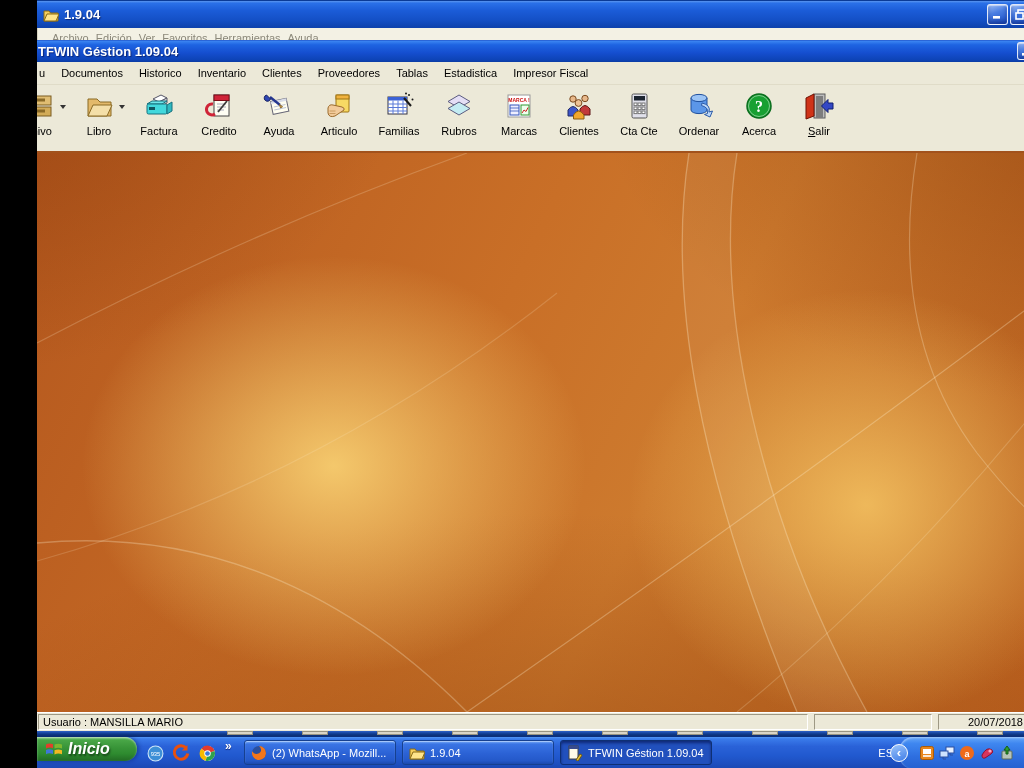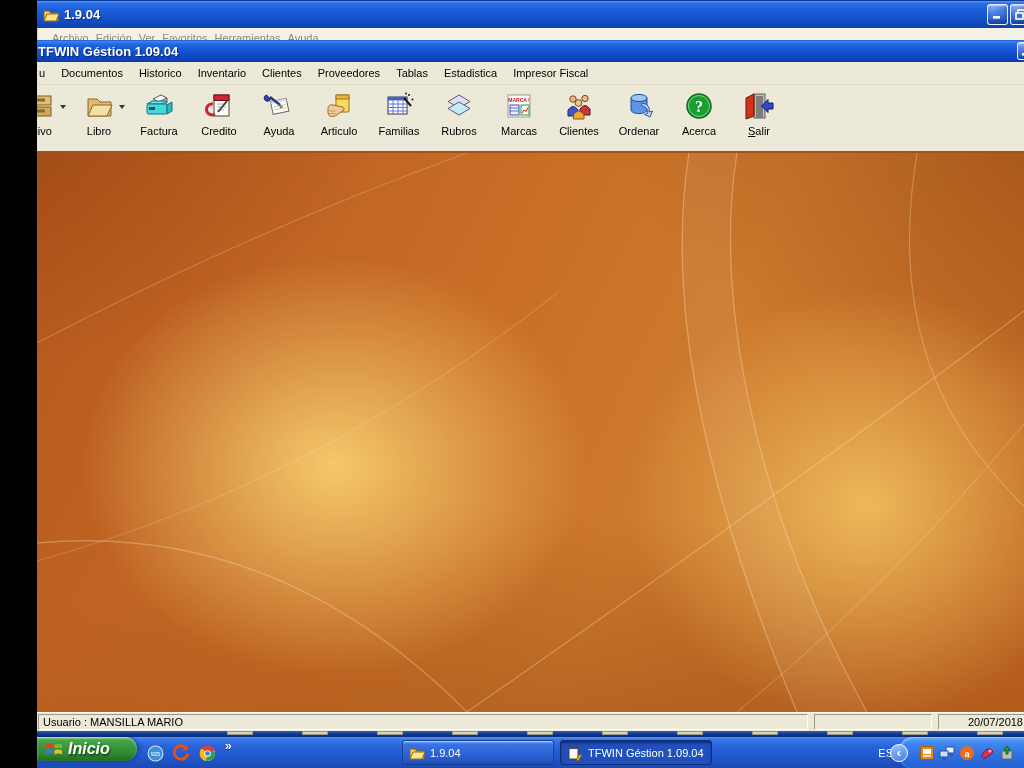--- a/index.html
+++ b/index.html
@@ -324,20 +324,40 @@
             <path d="M17 19 q5 -7 10 0 v6 h-10z" fill="#c23a3a" stroke="#5e1515"></path>
             <circle cx="15.5" cy="13" r="3.4" fill="#edc296" stroke="#7a4a20"></circle>
             <path d="M10.5 25 q5 -8 10.5 0 v4 H10.5z" fill="#f2a72e" stroke="#8a5c10"></path>
           </svg>
         </span>
       <span class="tb-label">Clientes</span>
     </div>
     <div class="tb-item">
       <span class="tb-ico">
           <svg viewBox="0 0 32 32">
+            <rect x="9" y="4" width="15" height="24" rx="1.5" fill="#e0e0ea" stroke="#555"></rect>
+            <rect x="11" y="6" width="11" height="4.5" fill="#1c2430"></rect>
+            <g fill="#fff" stroke="#777">
+              <rect x="11" y="13" width="3" height="2.6"></rect>
+              <rect x="15" y="13" width="3" height="2.6"></rect>
+              <rect x="19" y="13" width="3" height="2.6"></rect>
+              <rect x="11" y="17" width="3" height="2.6"></rect>
+              <rect x="15" y="17" width="3" height="2.6"></rect>
+              <rect x="19" y="17" width="3" height="2.6"></rect>
+              <rect x="11" y="21" width="3" height="2.6"></rect>
+              <rect x="15" y="21" width="3" height="2.6"></rect>
+              <rect x="19" y="21" width="3" height="2.6"></rect>
+            </g>
+          </svg>
+        </span>
+      <span class="tb-label">Cta Cte</span>
+    </div>
+    <div class="tb-item">
+      <span class="tb-ico">
+          <svg viewBox="0 0 32 32">
             <path d="M8 8 v12 a8 3.6 0 0 0 16 0 V8" fill="#5b96e8" stroke="#1e4f9e"></path>
             <ellipse cx="16" cy="8" rx="8" ry="3.6" fill="#9cc4f5" stroke="#1e4f9e"></ellipse>
             <path d="M19 13 q9 2 7 9 l3.5 -1 -2.5 6 -5.5 -2.5 3 -1 q1.5 -6 -6 -8z" fill="#bcd8fa" stroke="#2a5aa8"></path>
           </svg>
         </span>
       <span class="tb-label">Ordenar</span>
     </div>
     <div class="tb-item">
       <span class="tb-ico">
           <svg viewBox="0 0 32 32">
@@ -430,20 +450,29 @@
             <path d="M8 8 L2.2 3.5 A7 7 0 0 1 14.6 5.7z" fill="#e33b2e"></path>
             <path d="M8 8 L14.6 5.7 A7 7 0 0 1 6.2 14.8z" fill="#31a24c"></path>
             <path d="M8 8 L6.2 14.8 A7 7 0 0 1 2.2 3.5z" fill="#f8ba00"></path>
             <circle cx="8" cy="8" r="3" fill="#fff"></circle>
             <circle cx="8" cy="8" r="2.2" fill="#3a7bdb"></circle>
           </svg>
       </span>
       <span class="ql-chev">»</span>
     </div>
 
+    <div class="task-btn" style="left:207px">
+      <span class="tico">
+        <svg viewBox="0 0 16 16" width="16" height="16">
+            <circle cx="8" cy="8" r="7" fill="#2a4f9e"></circle>
+            <path d="M8 1 a7 7 0 1 1 -6.8 5.2 q2 3.4 5.4 2.6 q4 -1 3.4 -4.6 q-.4 -2 -2 -3.2z" fill="#f3761b"></path>
+          </svg>
+      </span>
+      <span>(2) WhatsApp - Mozill...</span>
+    </div>
     <div class="task-btn" style="left:365px">
       <span class="tico">
         <svg viewBox="0 0 16 16" width="16" height="16">
             <path d="M1 4 h5 l1.5 2 H15 v8 H1z" fill="#f7cf5c" stroke="#8a6a14"></path>
             <path d="M1 14 L4 7 h12 l-3 7z" fill="#ffe48a" stroke="#8a6a14"></path>
           </svg>
       </span>
       <span>1.9.04</span>
     </div>
     <div class="task-btn active" style="left:523px">

